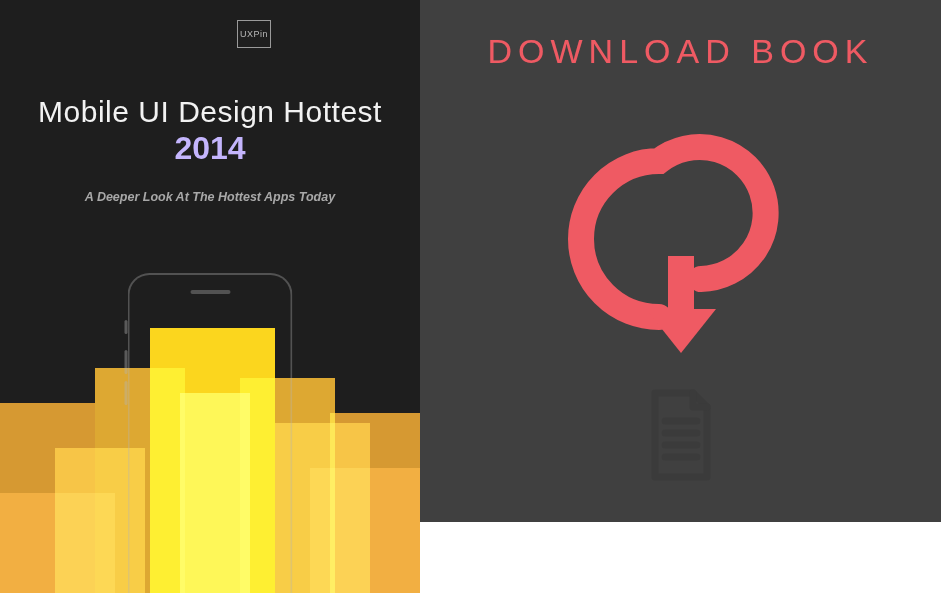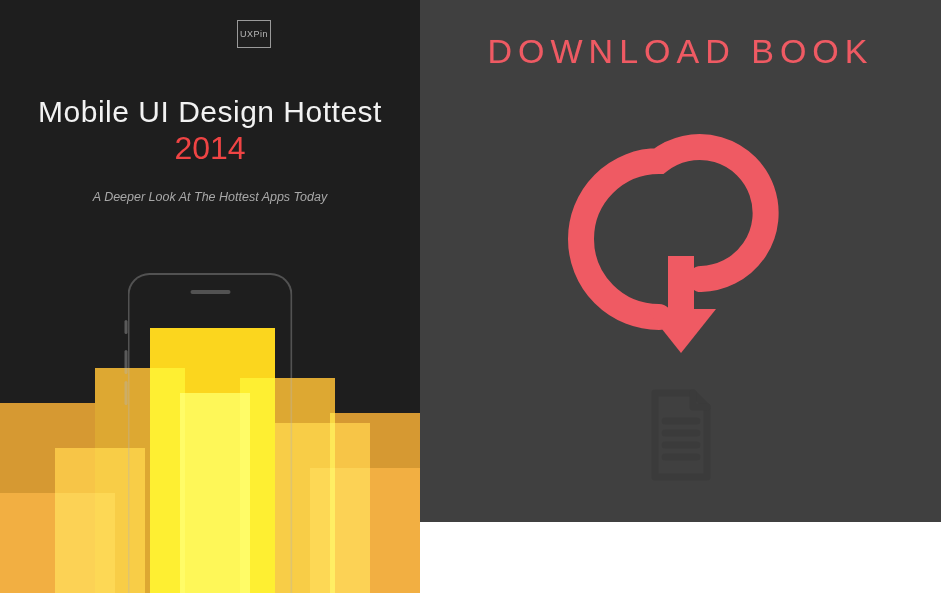--- a/index.html
+++ b/index.html
@@ -30,29 +30,29 @@
     position: absolute;
     top: 95px; left: 0; right: 0;
     font-weight: 400;
     font-size: 30px;
     letter-spacing: 0.5px;
     color: #f2f2f2;
   }
   .cover-year {
     position: absolute;
     top: 130px; left: 0; right: 0;
-    font-weight: 400;
+    font-weight: 700;
     font-size: 32px;
-    color: #ef4444;
+    color: #c4b5fd;
   }
   .cover-sub {
     position: absolute;
     top: 190px; left: 0; right: 0;
     font-style: italic;
-    font-weight: 400;
+    font-weight: 700;
     font-size: 12.5px;
     color: #a8a8a8;
   }
 
   
   .bars { position: absolute; left: 0; right: 0; bottom: 0; height: 310px; }
   .bar { position: absolute; bottom: 0; mix-blend-mode: screen; opacity: 0.9; }
   .bar.o1 { background:#b83b14; width:115px; height:100px; left:0;    opacity:0.95;}
   .bar.o2 { background:#b83b14; width:110px; height:125px; left:310px; opacity:0.95;}
   .bar.o3 { background:#e07a1c; width:90px;  height:145px; left:55px;  opacity:0.9;}

